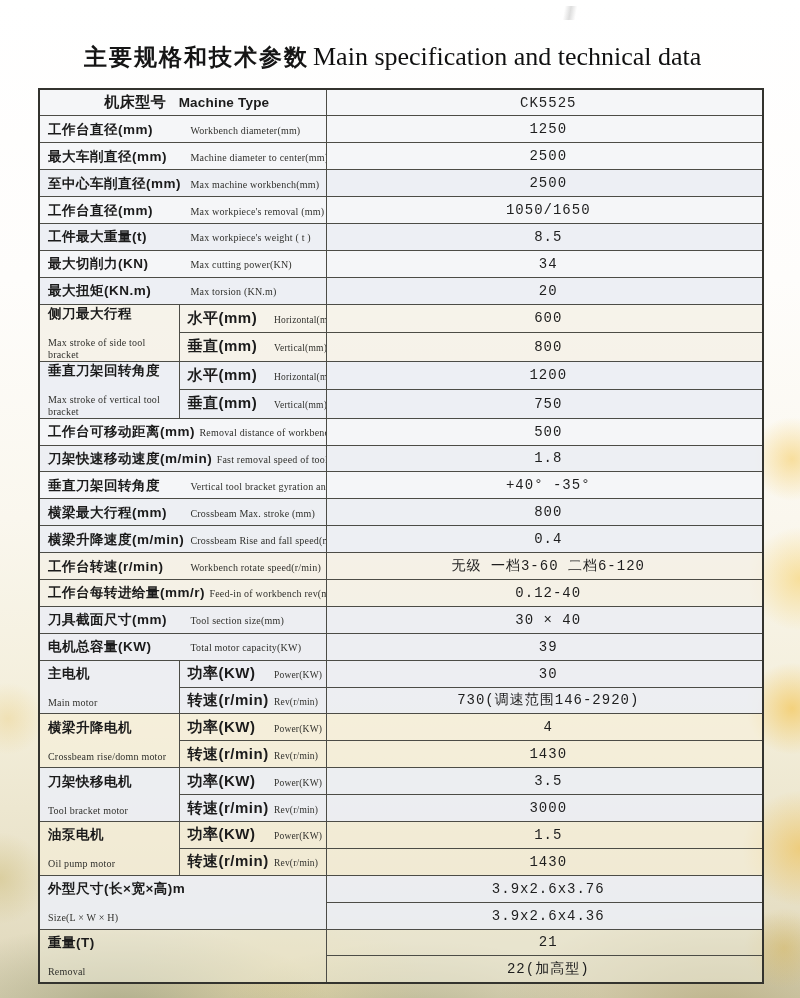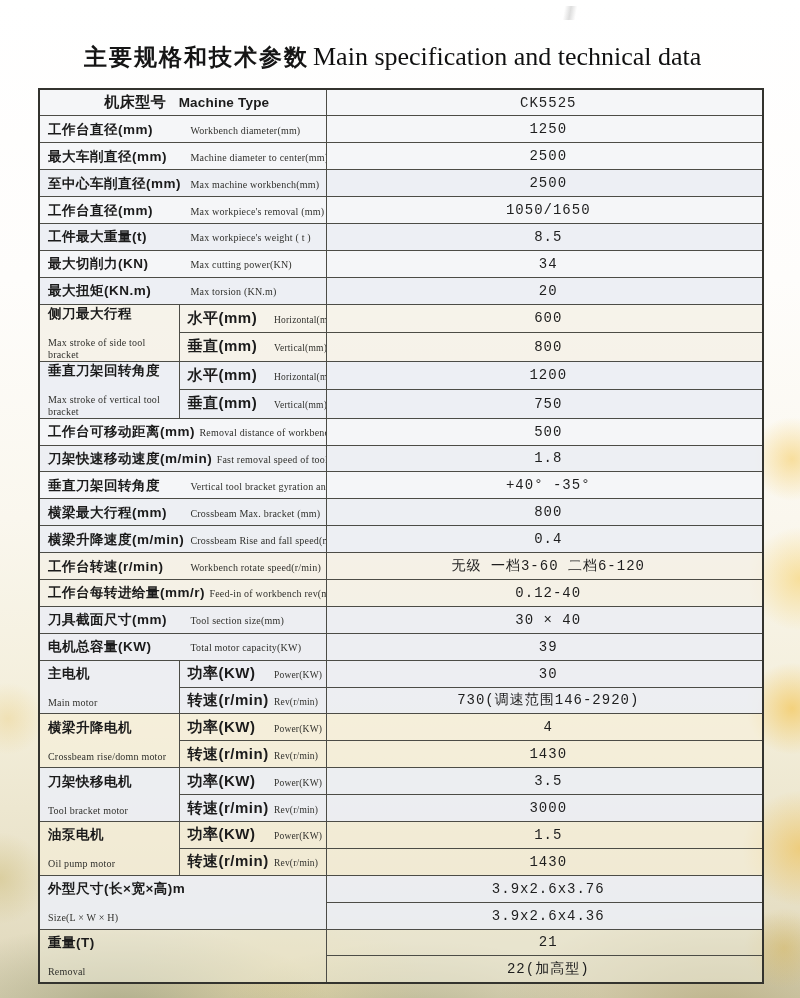--- a/index.html
+++ b/index.html
@@ -199,21 +199,21 @@
   <tr class="w1">
     <td class="lab" colspan="2">
       <span class="cn">垂直刀架回转角度</span>
       <span class="en">Vertical tool bracket gyration angle</span>
     </td>
     <td class="val">+40° -35°</td>
   </tr>
   <tr class="w2">
     <td class="lab" colspan="2">
       <span class="cn">横梁最大行程(mm)</span>
-      <span class="en">Crossbeam Max. bracket (mm)</span>
+      <span class="en">Crossbeam Max. stroke (mm)</span>
     </td>
     <td class="val">800</td>
   </tr>
   <tr class="w2">
     <td class="lab" colspan="2">
       <span class="cn">横梁升降速度(m/min)</span>
       <span class="en">Crossbeam Rise and fall speed(m/min)</span>
     </td>
     <td class="val">0.4</td>
   </tr>

